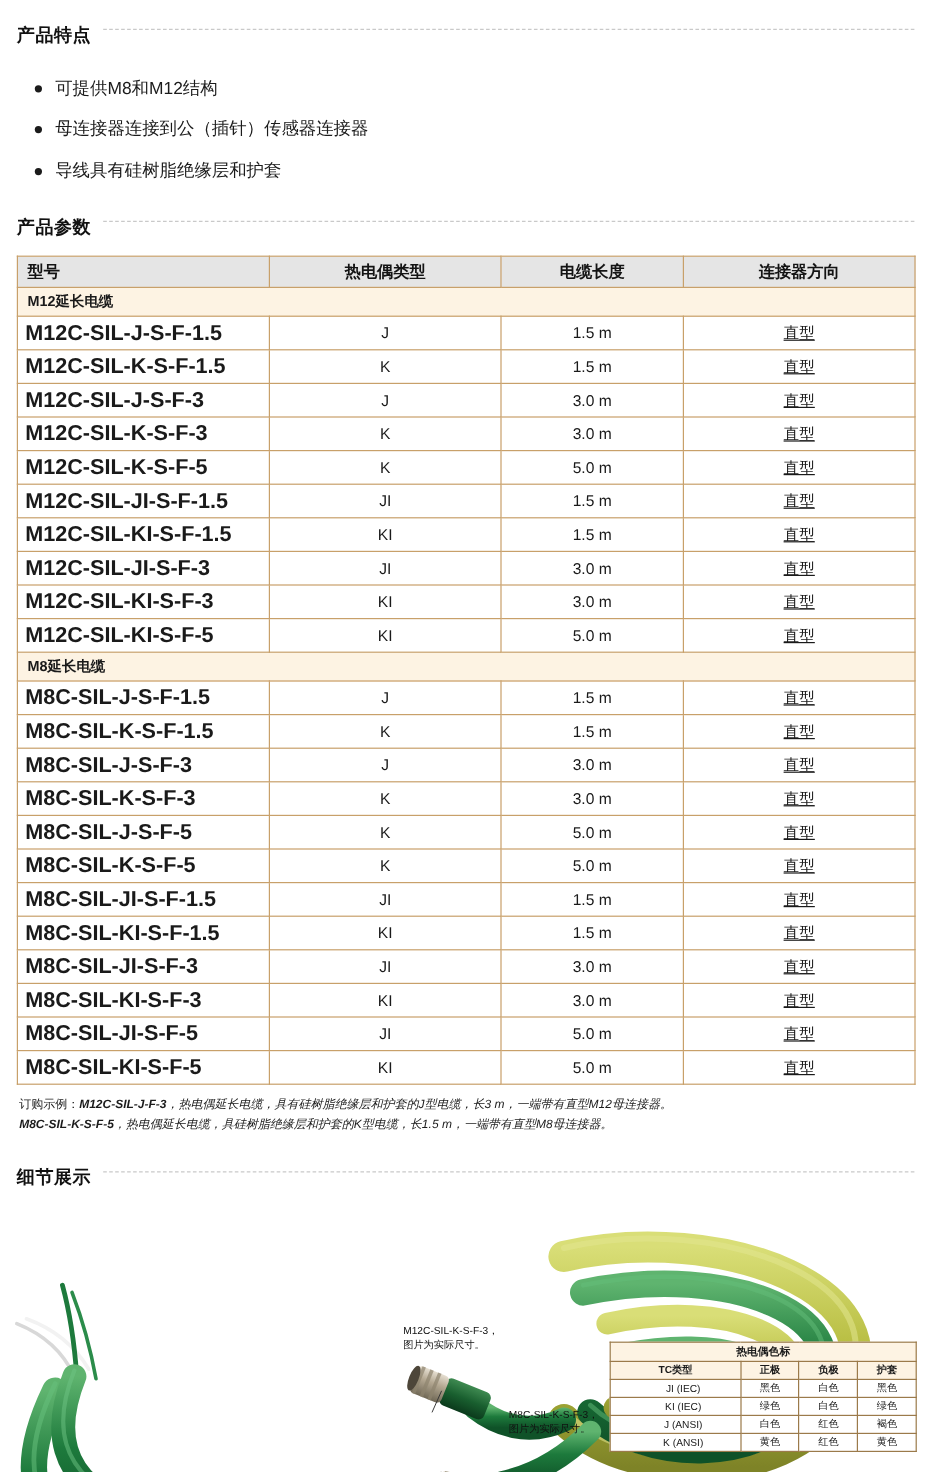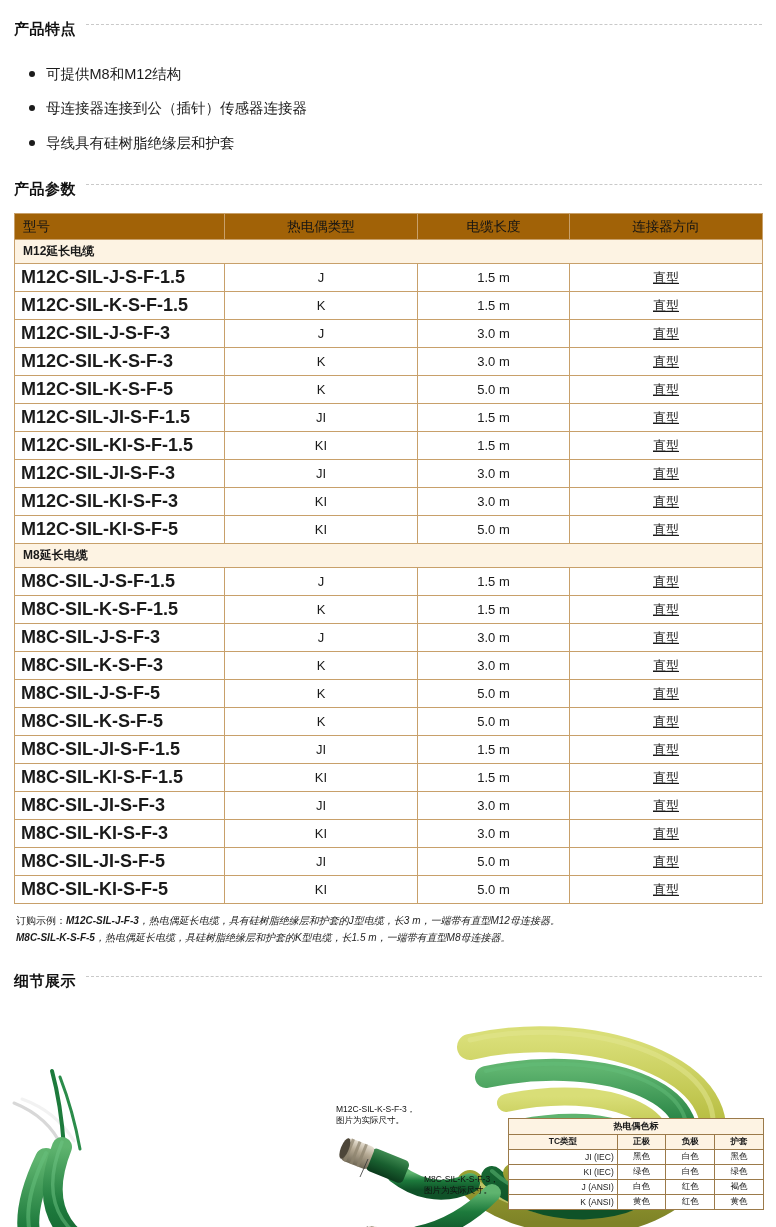--- a/index.html
+++ b/index.html
@@ -69,23 +69,23 @@
     border-collapse: collapse;
     font-size: 13px;
     table-layout: fixed;
   }
   table.spec th, table.spec td {
     border: 1px solid #c8a06a;
     padding: 3px 6px;
     height: 21px;
   }
   table.spec thead th {
-    background: #a16207;
+    background: #e5e5e5;
     color: #141414;
-    font-weight: normal;
+    font-weight: bold;
     text-align: center;
     font-size: 13.5px;
     height: 26px;
   }
   table.spec thead th.col-model { text-align: left; padding-left: 8px; }
   col.c1 { width: 210px; }
   col.c2 { width: 193px; }
   col.c3 { width: 152px; }
   col.c4 { width: 193px; }
 
@@ -159,21 +159,21 @@
     text-align: center;
     font-size: 9px;
     height: 15px;
   }
   .legend thead th {
     background: #fdf3e3;
     font-weight: bold;
     text-align: center;
   }
   .legend td { text-align: center; }
-  .legend td.first { text-align: right; padding-left: 16px; }
+  .legend td.first { text-align: center; padding-left: 16px; }
 </style>
 </head>
 <body>
 
 <div class="page">
 
   <div class="section-head">
     <span class="title">产品特点</span>
     <span class="rule"></span>
   </div>

